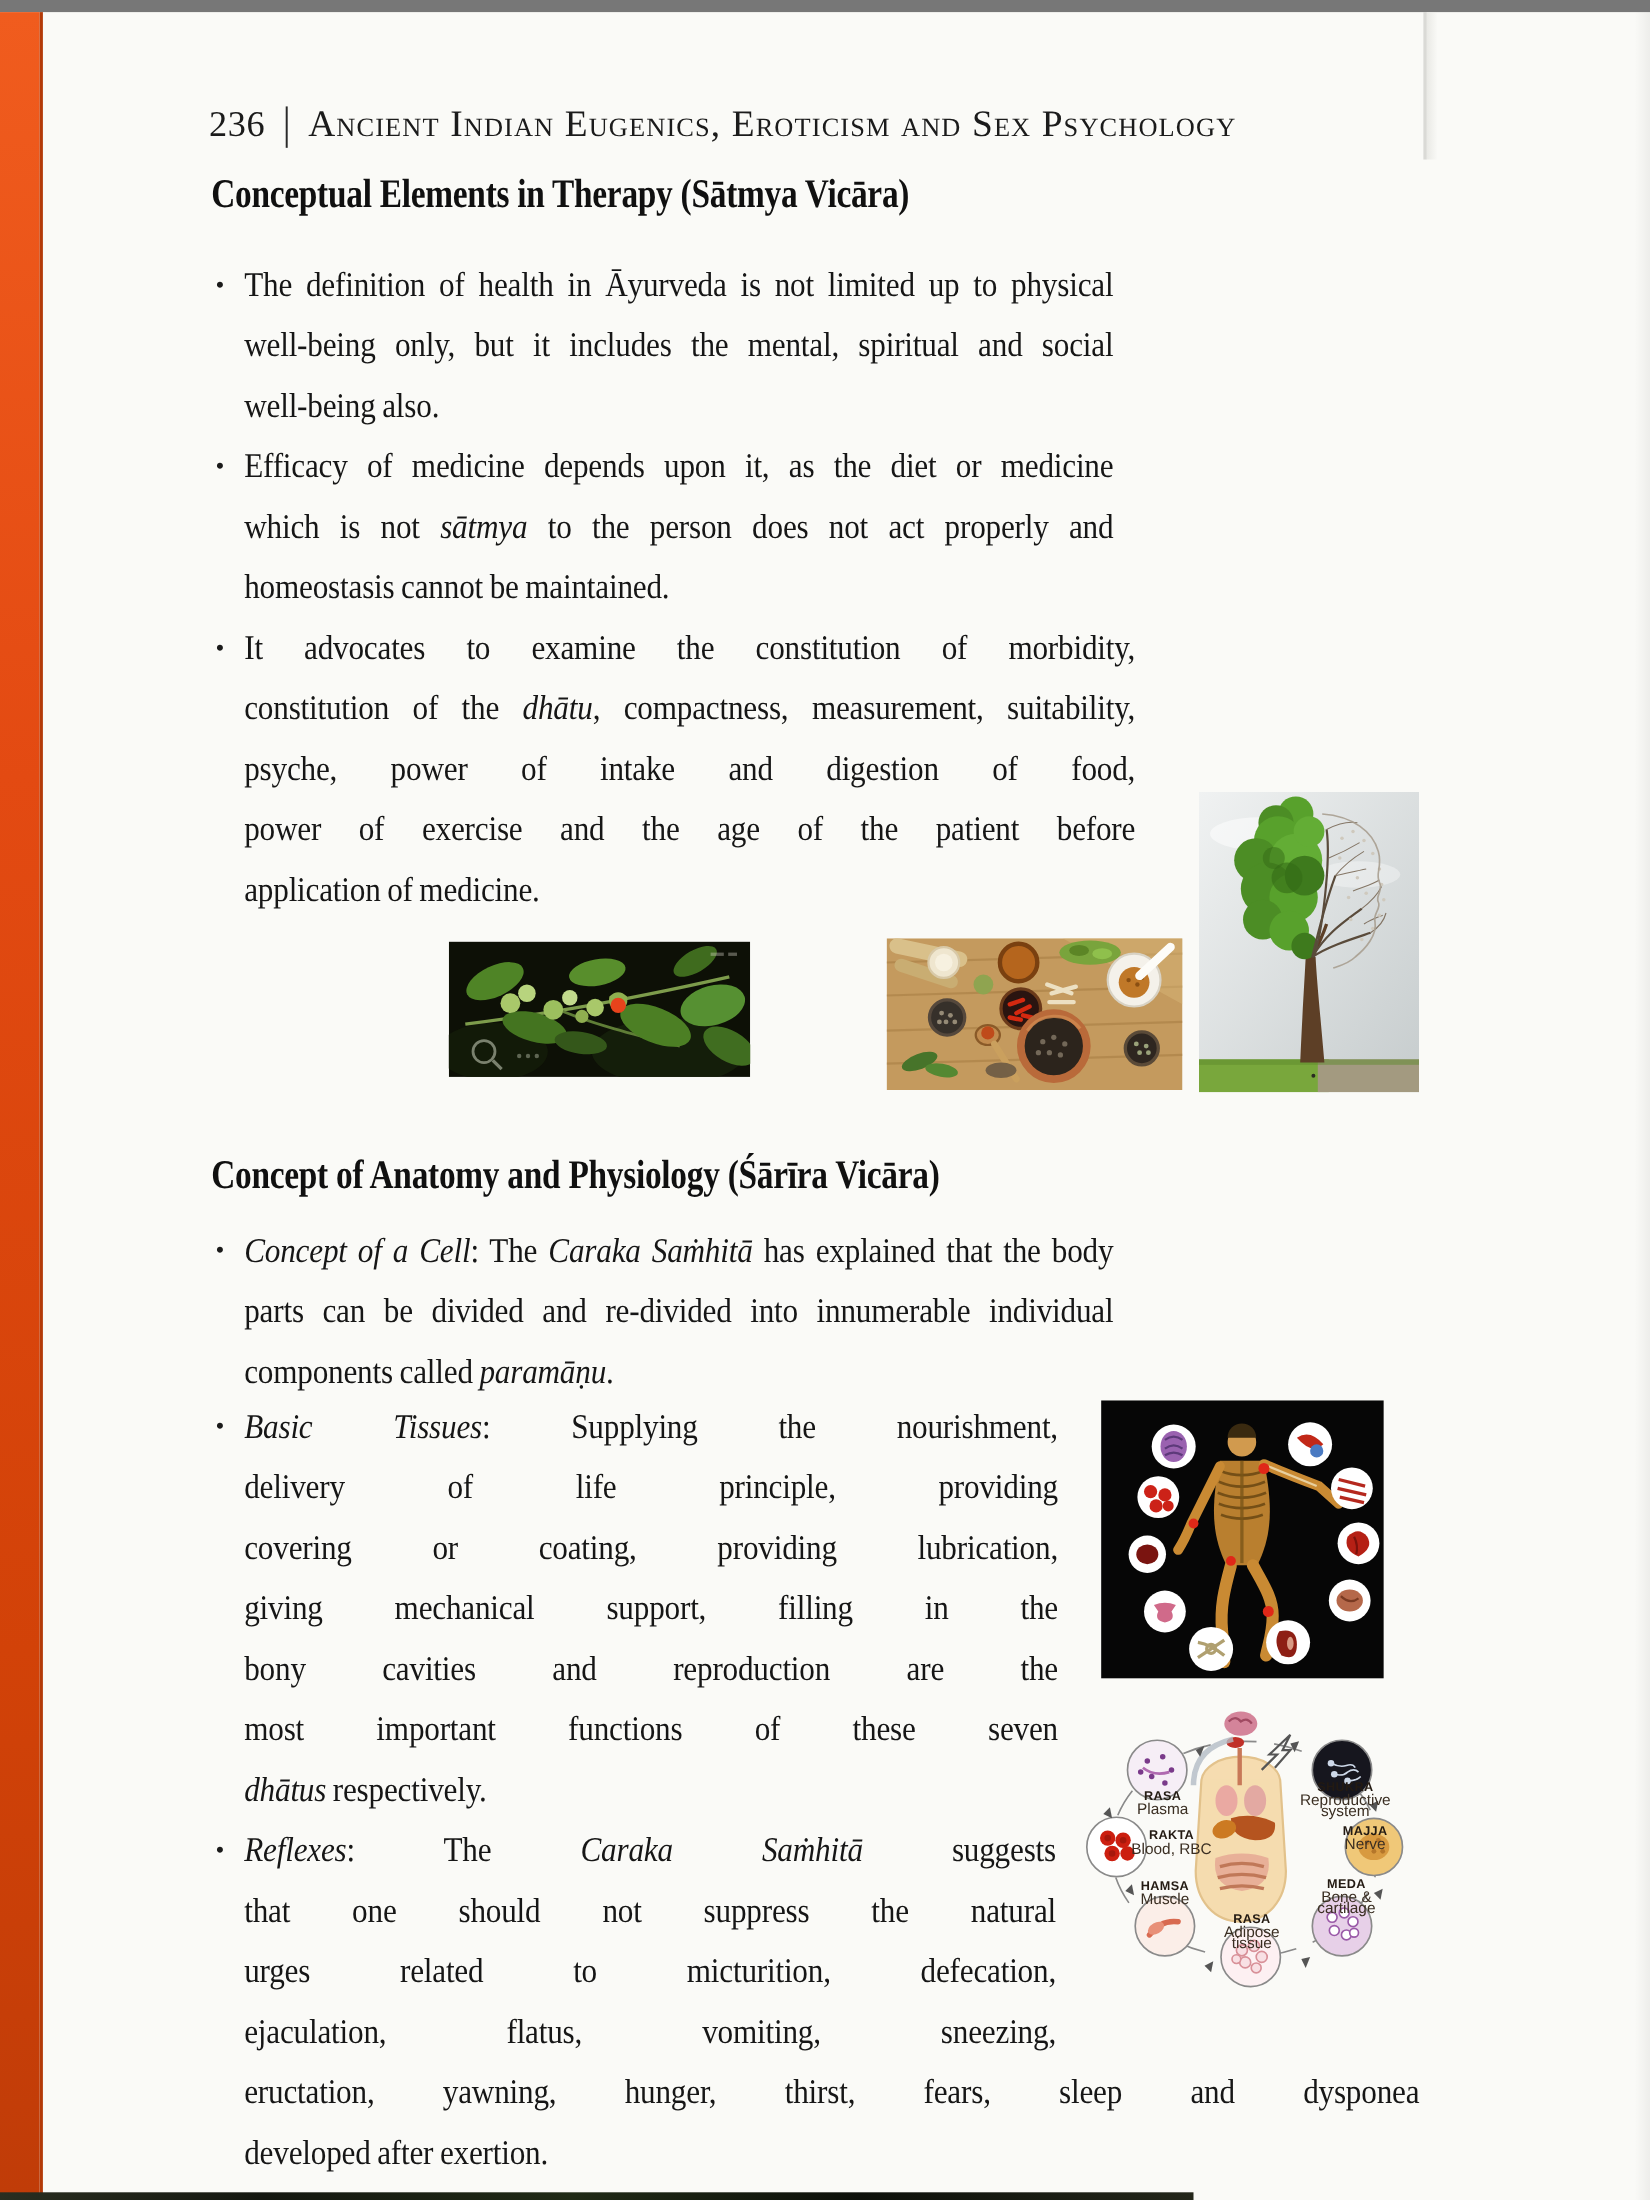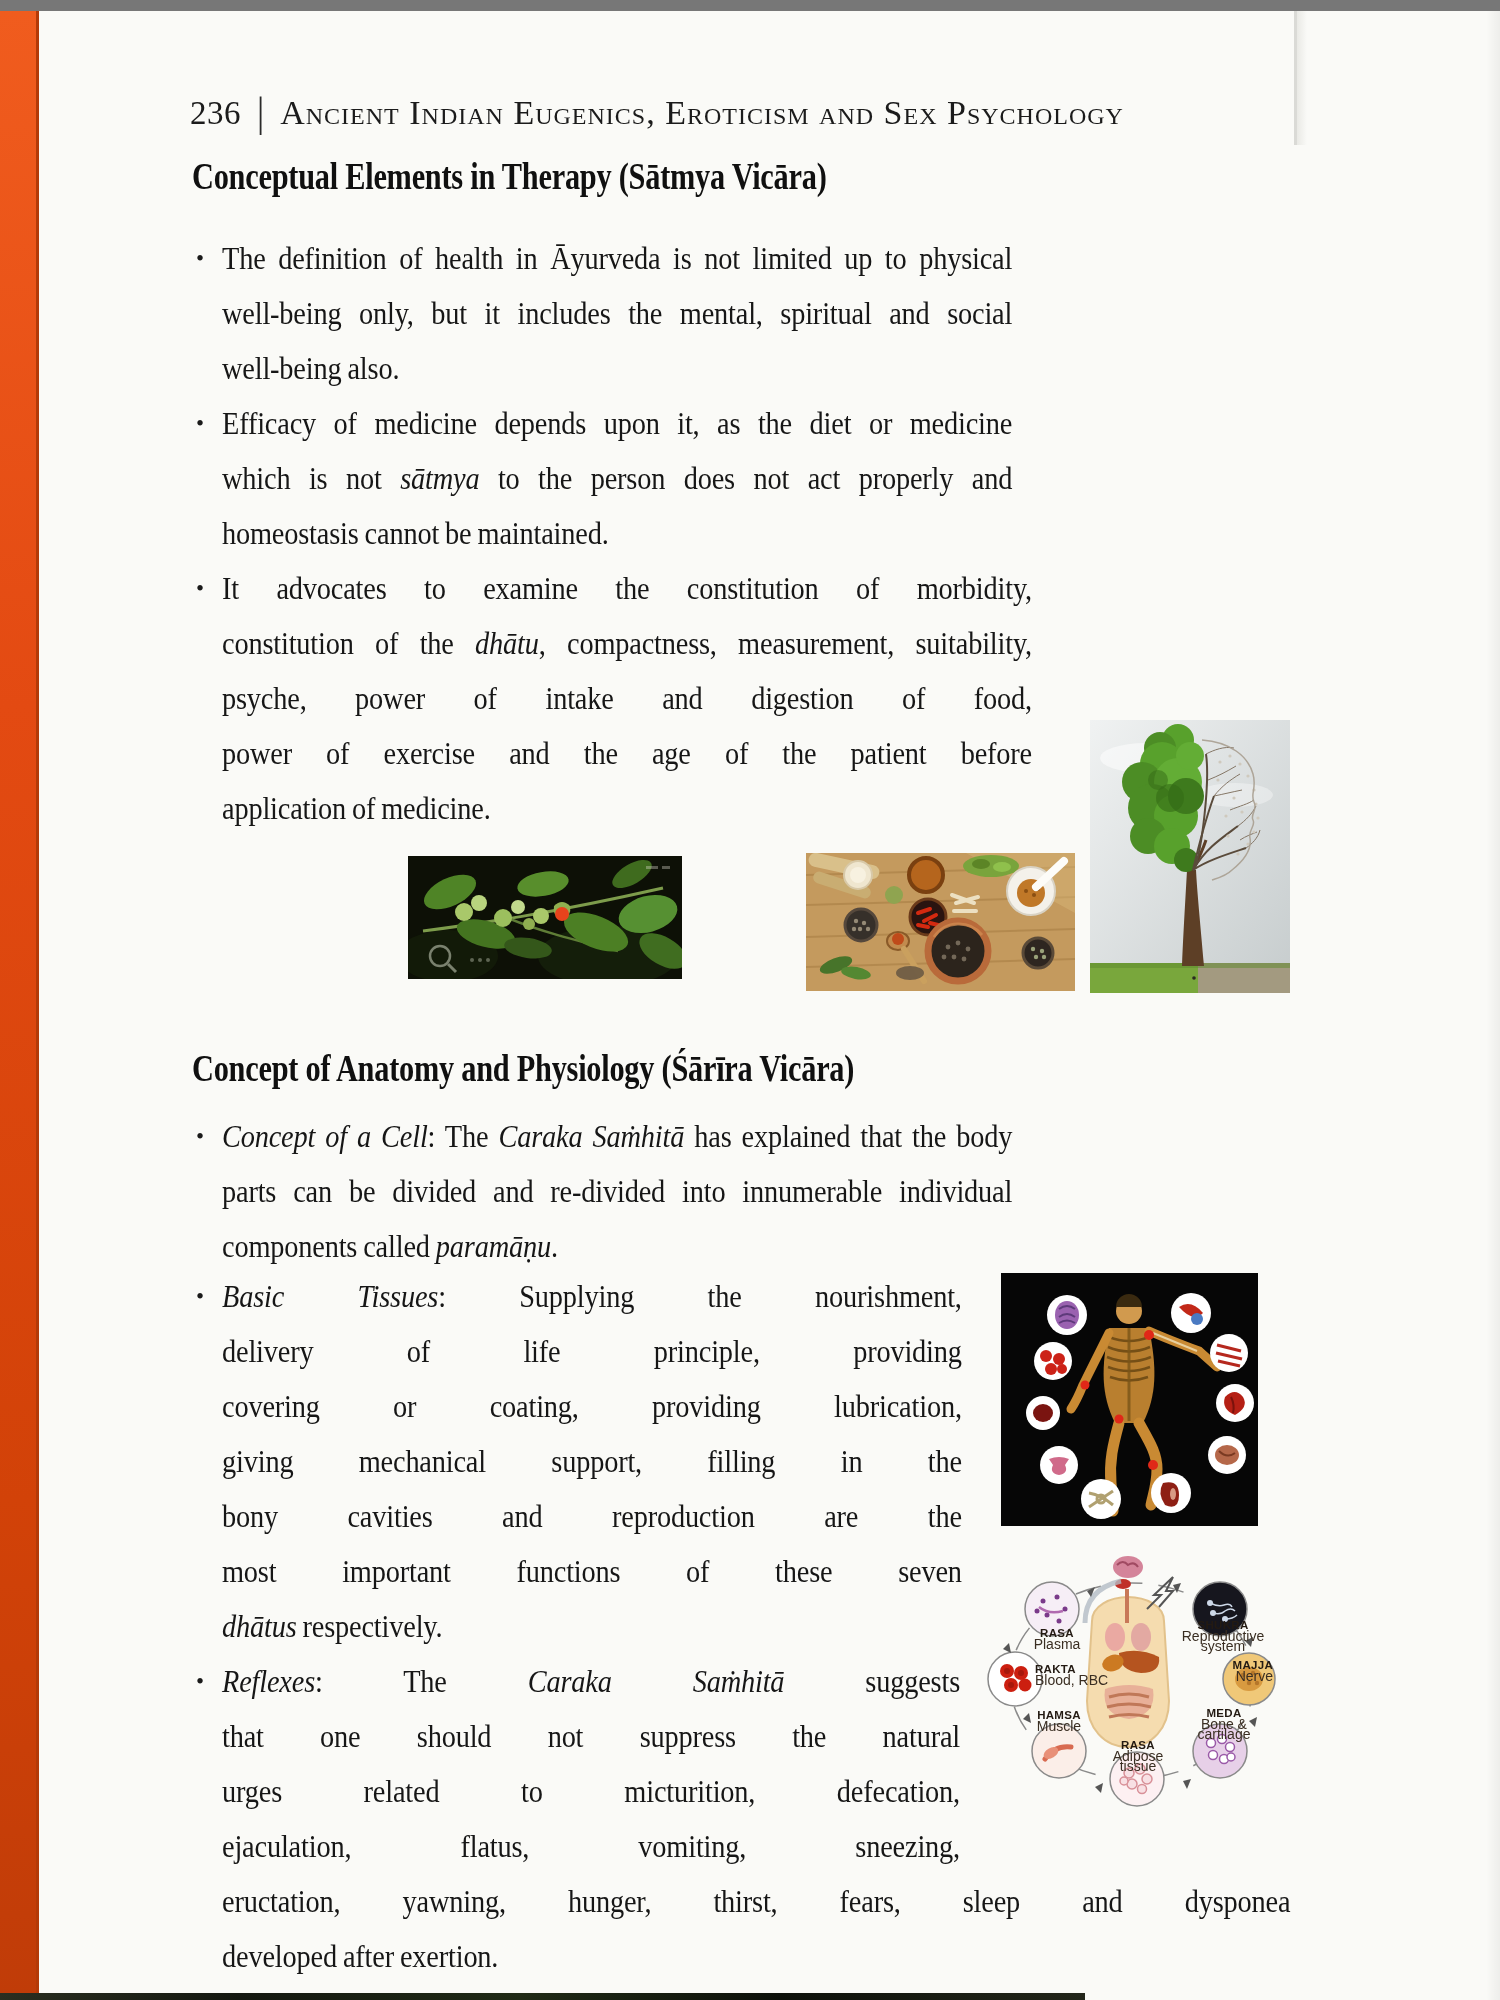--- a/index.html
+++ b/index.html
@@ -57,25 +57,25 @@
   .fig-tree{left:1090px;top:709px;width:200px;height:273px;}
   .fig-anatomy{left:1001px;top:1262px;width:257px;height:253px;}
   .fig-dhatu{left:977px;top:1540px;width:303px;height:263px;}
   .fig svg{display:block;}
 
   
   .dlabel{position:absolute;text-align:center;font-family:"Liberation Sans","DejaVu Sans",sans-serif;color:#231a12;}
   .dlabel .nm{display:block;font-size:11.5px;font-weight:700;letter-spacing:.3px;}
   .dlabel .ds{display:block;font-size:14px;line-height:10px;color:#3a2e22;}
   .lb-rasa{left:42px;top:76px;width:76px;}
-  .lb-rakta{left:58px;top:112px;width:84px;text-align:left;}
+  .lb-rakta{left:46px;top:112px;width:84px;text-align:center;}
   .lb-hamsa{left:40px;top:158px;width:84px;}
   .lb-meda{left:118px;top:188px;width:86px;}
   .lb-asthi{left:198px;top:156px;width:98px;}
-  .lb-majja{left:232px;top:108px;width:64px;text-align:right;}
+  .lb-majja{left:232px;top:108px;width:64px;}
   .lb-shukra{left:200px;top:68px;width:92px;}
 </style>
 </head>
 <body>
 
 <div class="page">
 
   <div class="cover-strip"></div>
   <div class="bottom-band"></div>
   <div class="crease-soft"></div>

